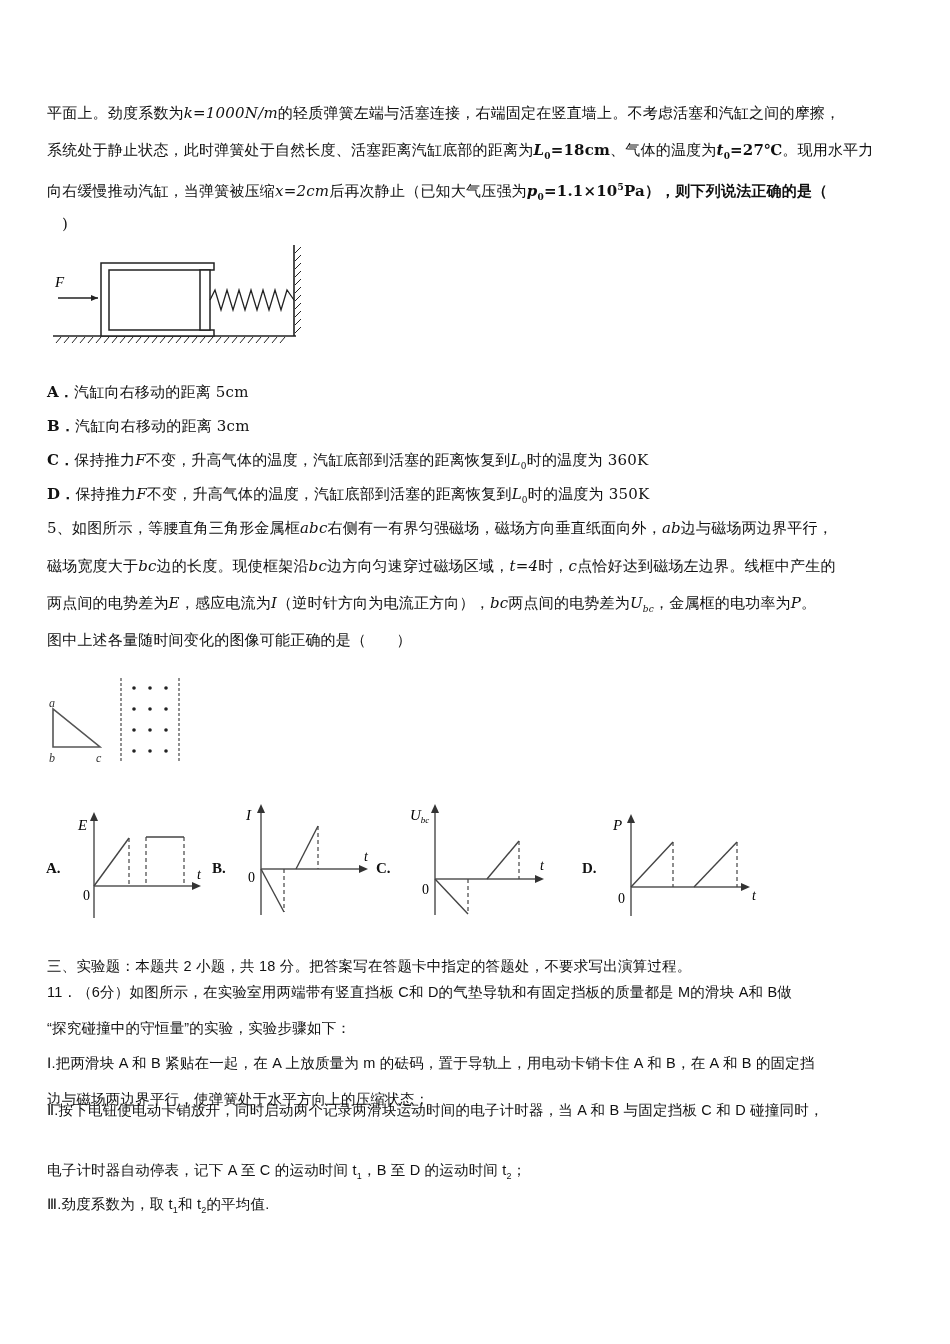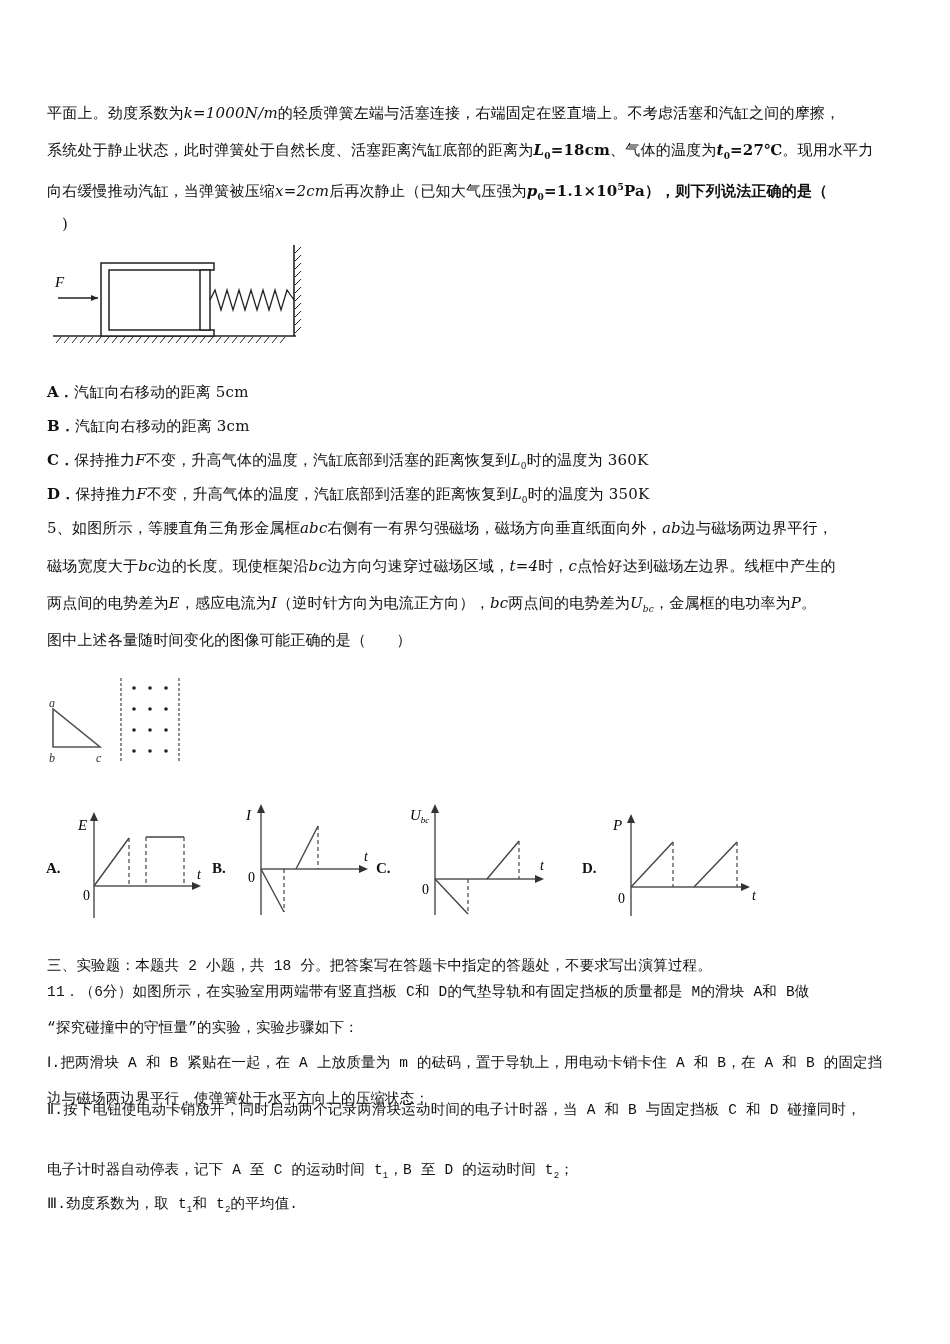--- a/index.html
+++ b/index.html
@@ -1,19 +1,19 @@
 <!DOCTYPE html>
 <html><head>
 <meta charset="utf-8">
 <style>
   html, body { margin: 0; padding: 0; background: #ffffff; }
   body { width: 950px; height: 1344px; position: relative; overflow: hidden;
          font-family: "DejaVu Serif", "Liberation Serif", serif; color: #111; }
   .line { position: absolute; left: 47px; font-size: 15px; line-height: 20px; white-space: nowrap; letter-spacing: 0.2px; }
-  .sans { font-family: Liberation Mono, monospace; font-size: 14.5px; }
+  .sans { font-family: Liberation Sans, sans-serif; font-size: 14.5px; }
   i.v { font-style: italic; font-weight: normal; }
   b { font-weight: bold; margin-top: 16px; }
   sub, sup { font-size: 9px; }
   .fig { position: absolute; }
   .label-opt { position: absolute; font-weight: bold; font-size: 15px; font-family: "Liberation Serif", serif; }
 </style>
 </head>
 <body>
 
 <div class="line" style="top:103px">

